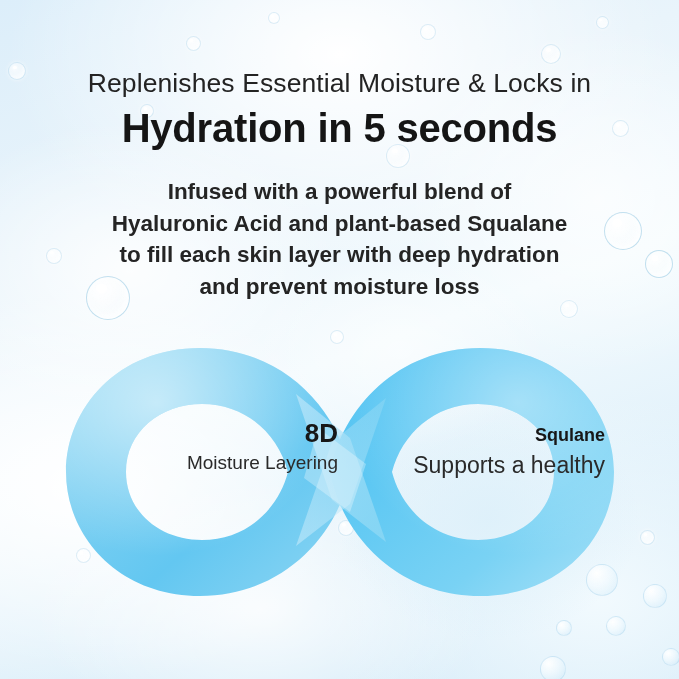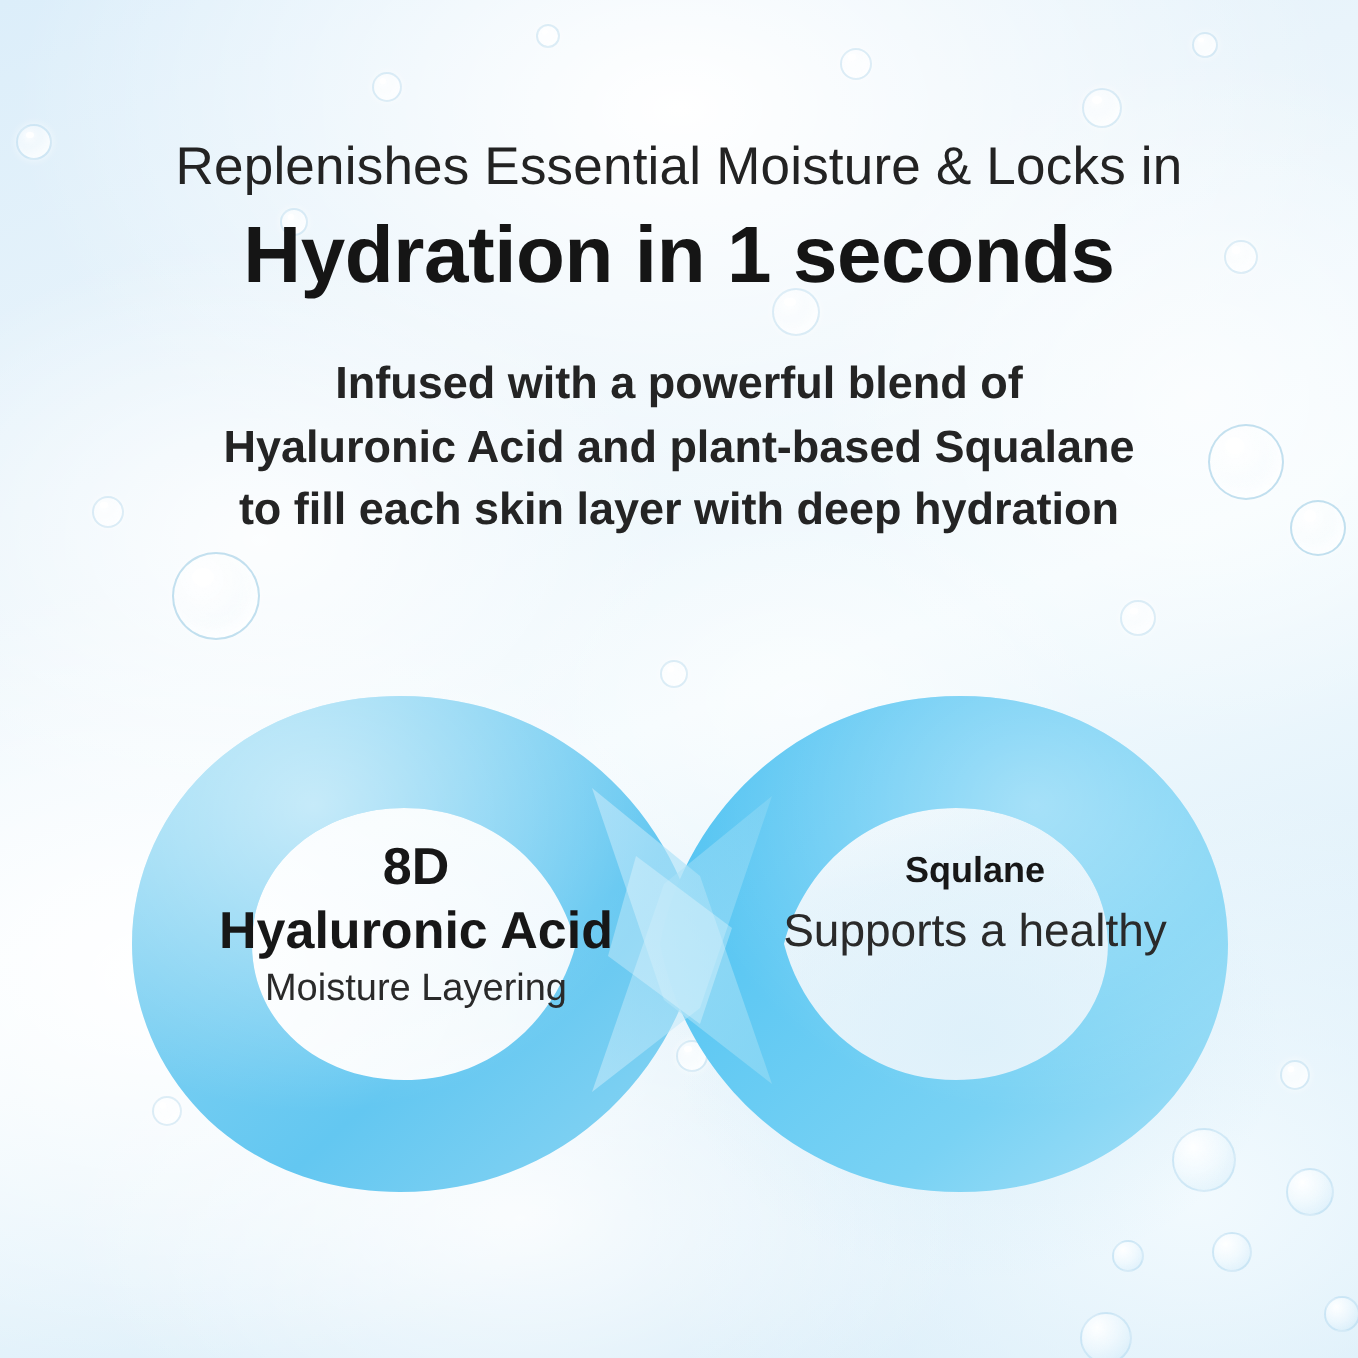--- a/index.html
+++ b/index.html
@@ -118,21 +118,21 @@
     top: 176px;
     font-size: 22.5px;
     font-weight: 700;
     line-height: 31.5px;
     color: #242424;
   }
   #body-copy div { white-space: nowrap; }
 
   .loop-label {
     position: absolute;
-    text-align: center;
+    text-align: right;
     color: #171717;
   }
   #label-left {
     left: 78px;
     top: 418px;
     width: 260px;
   }
   #label-left .t1 {
     font-size: 26px;
     font-weight: bold;
@@ -293,31 +293,31 @@
 
       <g>
         <path d="M246,62 L300,106 L336,210 L282,168 Z" fill="url(#gradCrossA)" opacity="0.72"></path>
         <path d="M336,66 L282,110 L246,214 L300,172 Z" fill="url(#gradCrossB)" opacity="0.55"></path>
         <path d="M268,96 L316,132 L300,180 L254,146 Z" fill="#ffffff" opacity="0.30"></path>
       </g>
     </svg>
   </div>
 
   <div class="textwrap" id="head-line1">Replenishes Essential Moisture &amp; Locks in</div>
-  <div class="textwrap" id="head-line2">Hydration in 1 seconds</div>
+  <div class="textwrap" id="head-line2">Hydration in 5 seconds</div>
 
   <div class="textwrap" id="body-copy">
     <div>Infused with a powerful blend of</div>
     <div>Hyaluronic Acid and plant-based Squalane</div>
     <div>to fill each skin layer with deep hydration</div>
+    <div>and prevent moisture loss</div>
   </div>
 
   <div class="loop-label" id="label-left">
     <div class="t1">8D</div>
-    <div class="t2">Hyaluronic Acid</div>
     <div class="t3">Moisture Layering</div>
   </div>
 
   <div class="loop-label" id="label-right">
     <div class="t1">Squlane</div>
     <div class="t2">Supports a healthy</div>
   </div>
 
 </div>
 

